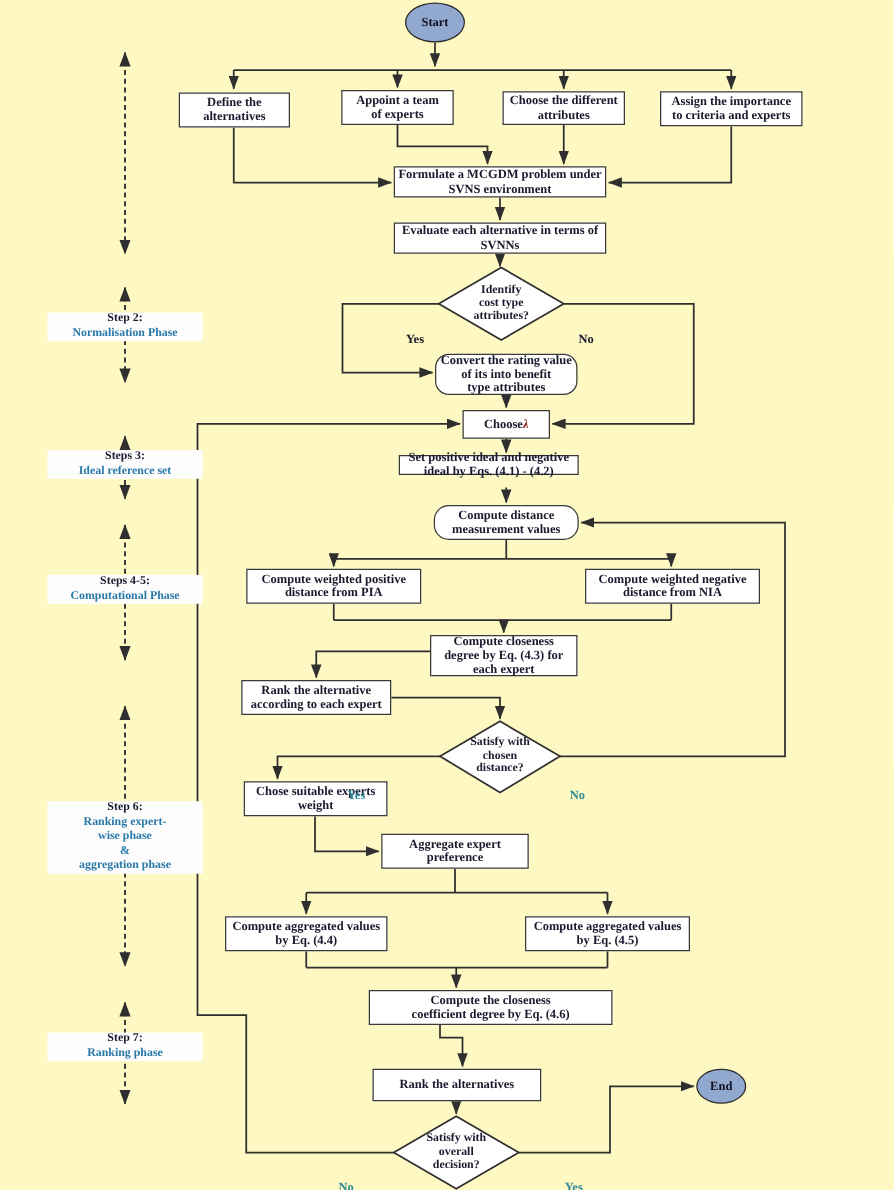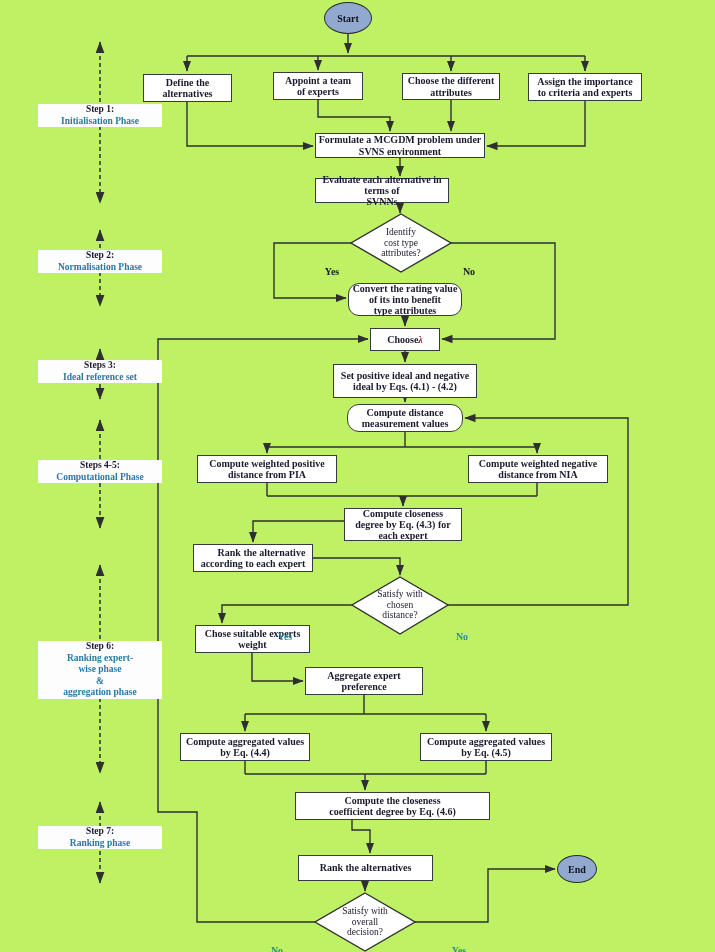--- a/index.html
+++ b/index.html
@@ -1,26 +1,26 @@
 <!DOCTYPE html>
 <html style="--terminal_fill: #92a9cf; --branch_label: #2e8b99; --phase_label: #2878a8; --text: #1a1a2e; --line: #2f2f2f;"><head>
 <meta charset="utf-8">
 <style>
   html,body{margin:0;padding:0;background:#fff;}
-  #stage{position:relative;width:715px;height:952px;background:#bef264;overflow:hidden;
+  #stage{position:relative;width:715px;height:952px;background:#fef9c3;overflow:hidden;
          font-family:"Liberation Serif",serif;}
   .box{position:absolute;background:#fff;border:1.4px solid #3a3a3a;box-sizing:border-box;
        display:flex;align-items:center;justify-content:center;text-align:center;
        font-weight:bold;font-size:10px;line-height:1.12;color:var(--text,#1a1a2e);
        white-space:pre-line;padding:1px;}
   .terminal{position:absolute;border-radius:50%;background:var(--terminal_fill,#92a9cf);
        border:1.6px solid #2b2b2b;box-sizing:border-box;display:flex;align-items:center;
        justify-content:center;font-weight:bold;font-size:10px;color:#101020;}
   .dtext{position:absolute;display:flex;align-items:center;justify-content:center;
-       text-align:center;font-weight:normal;font-size:9.5px;line-height:1.15;
+       text-align:center;font-weight:bold;font-size:9.5px;line-height:1.15;
        color:var(--text,#1a1a2e);white-space:pre-line;background:transparent;}
   .branch{position:absolute;font-weight:bold;font-size:10px;line-height:1;
        color:var(--text,#1a1a2e);text-align:center;margin-top:40px;}
   .branch.teal{color:var(--branch_label,#2e8b99);}
   .steplabel{position:absolute;left:38px;width:124px;background:#fdfdfd;text-align:center;
        font-weight:bold;font-size:9.5px;line-height:1.22;color:var(--text,#1a1a2e);}
   .steplabel .phase{color:var(--phase_label,#2878a8);white-space:pre-line;}
   .lambda{color:#8b2020;font-style:italic;font-family:"Liberation Serif",serif;}
   svg{position:absolute;left:0;top:0;}
   svg path,svg line{stroke:var(--line,#2f2f2f);stroke-width:1.4;fill:none;}
@@ -104,38 +104,38 @@
   <div class="box" style="left:143px;top:74px;width:89px;height:28px;">Define the
 alternatives</div>
   <div class="box" style="left:273px;top:72px;width:90px;height:28px;">Appoint a team
 of experts</div>
   <div class="box" style="left:402px;top:73px;width:98px;height:27px;">Choose the different
 attributes</div>
   <div class="box" style="left:528px;top:73px;width:114px;height:28px;">Assign the importance
 to criteria and experts</div>
   <div class="box" style="left:315px;top:133px;width:170px;height:25px;">Formulate a MCGDM problem under
 SVNS environment</div>
-  <div class="box" style="left:315px;top:178px;width:134px;height:25px;">Evaluate each alternative in terms of
+  <div class="box" style="left:315px;top:178px;width:170px;height:25px;">Evaluate each alternative in terms of
 SVNNs</div>
   <div class="box" style="left:348px;top:283px;width:114px;height:33px;border-radius:11px;">Convert the rating value
 of its into benefit
 type attributes</div>
   <div class="box" style="left:370px;top:328px;width:70px;height:23px;"><span>Choose </span><span class="lambda">λ</span></div>
-  <div class="box" style="left:333px;top:364px;width:144px;height:34px;font-family:Liberation Serif, serif;">Set positive ideal and negative
+  <div class="box" style="left:319px;top:364px;width:144px;height:16px;font-family:Liberation Serif, serif;">Set positive ideal and negative
 ideal by Eqs. (4.1) - (4.2)</div>
   <div class="box" style="left:347px;top:404px;width:116px;height:28px;border-radius:12px;">Compute distance
 measurement values</div>
   <div class="box" style="left:197px;top:455px;width:140px;height:28px;">Compute weighted positive
 distance from PIA</div>
   <div class="box" style="left:468px;top:455px;width:140px;height:28px;">Compute weighted negative
 distance from NIA</div>
   <div class="box" style="left:344px;top:508px;width:118px;height:33px;">Compute closeness
 degree by Eq. (4.3) for
 each expert</div>
-  <div class="box" style="left:193px;top:544px;width:120px;height:28px;text-align:right;">Rank the alternative
+  <div class="box" style="left:193px;top:544px;width:120px;height:28px;">Rank the alternative
 according to each expert</div>
   <div class="box" style="left:195px;top:625px;width:115px;height:28px;">Chose suitable experts
 weight</div>
   <div class="box" style="left:305px;top:667px;width:118px;height:28px;">Aggregate expert
 preference</div>
   <div class="box" style="left:180px;top:733px;width:130px;height:28px;">Compute aggregated values
 by Eq. (4.4)</div>
   <div class="box" style="left:420px;top:733px;width:132px;height:28px;">Compute aggregated values
 by Eq. (4.5)</div>
   <div class="box" style="left:295px;top:792px;width:195px;height:28px;">Compute the closeness
@@ -152,24 +152,20 @@
 overall
 decision?</div>
 
   <div class="branch" style="left:315px;top:227px;width:34px;">Yes</div>
   <div class="branch" style="left:455px;top:227px;width:28px;">No</div>
   <div class="branch teal" style="left:268px;top:592px;width:34px;">Yes</div>
   <div class="branch teal" style="left:448px;top:592px;width:28px;">No</div>
   <div class="branch teal" style="left:262px;top:906px;width:30px;">No</div>
   <div class="branch teal" style="left:444px;top:906px;width:30px;">Yes</div>
 
-  <div class="steplabel" style="top:104px;">
-    <span class="title">Step 1:</span><br>
-    <span class="phase">Initialisation Phase</span>
-  </div>
   <div class="steplabel" style="top:250px;">
     <span class="title">Step 2:</span><br>
     <span class="phase">Normalisation Phase</span>
   </div>
   <div class="steplabel" style="top:360px;">
     <span class="title">Steps 3:</span><br>
     <span class="phase">Ideal reference set</span>
   </div>
   <div class="steplabel" style="top:460px;">
     <span class="title">Steps 4-5:</span><br>

